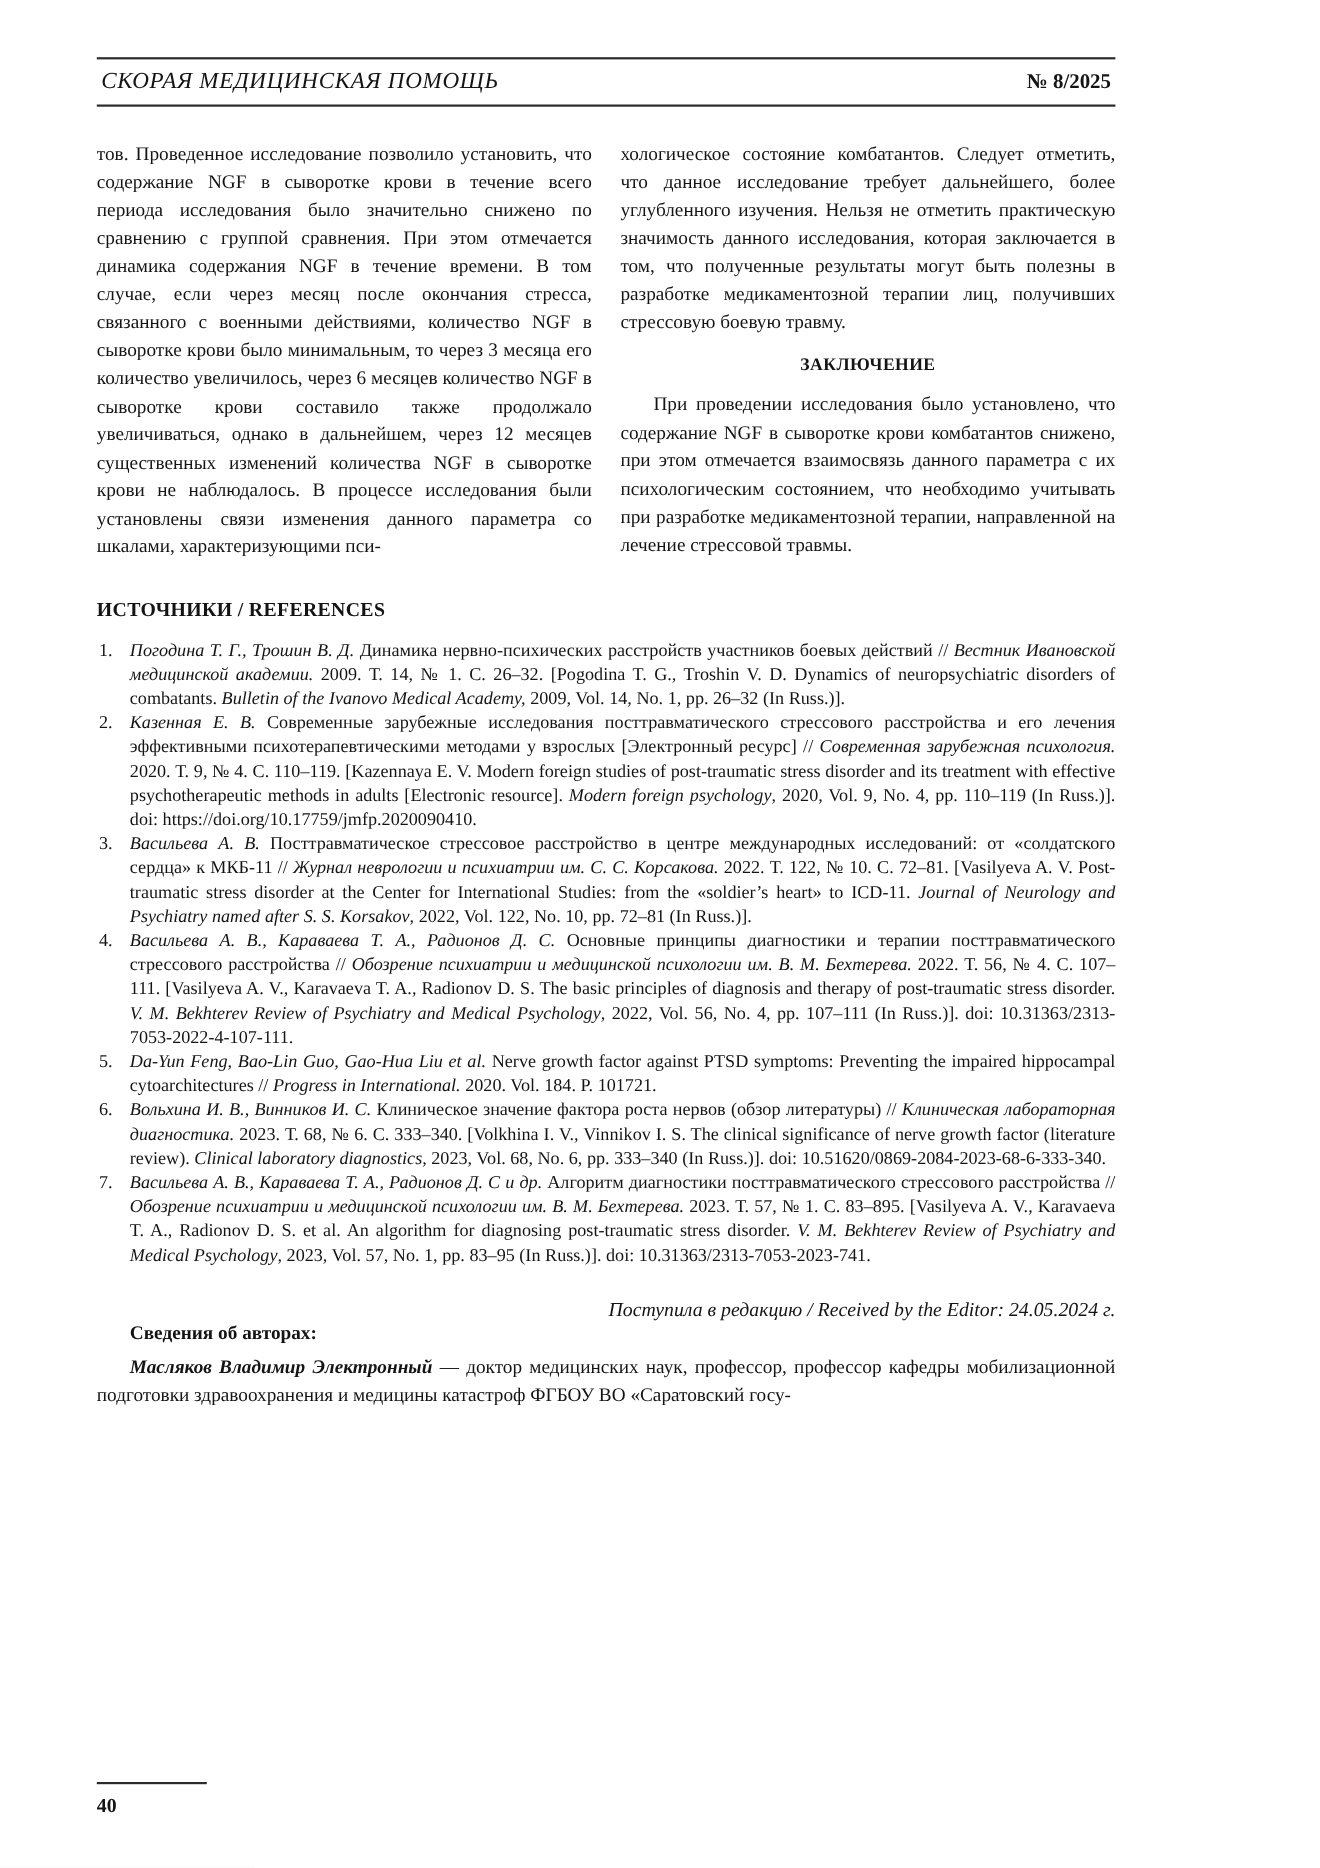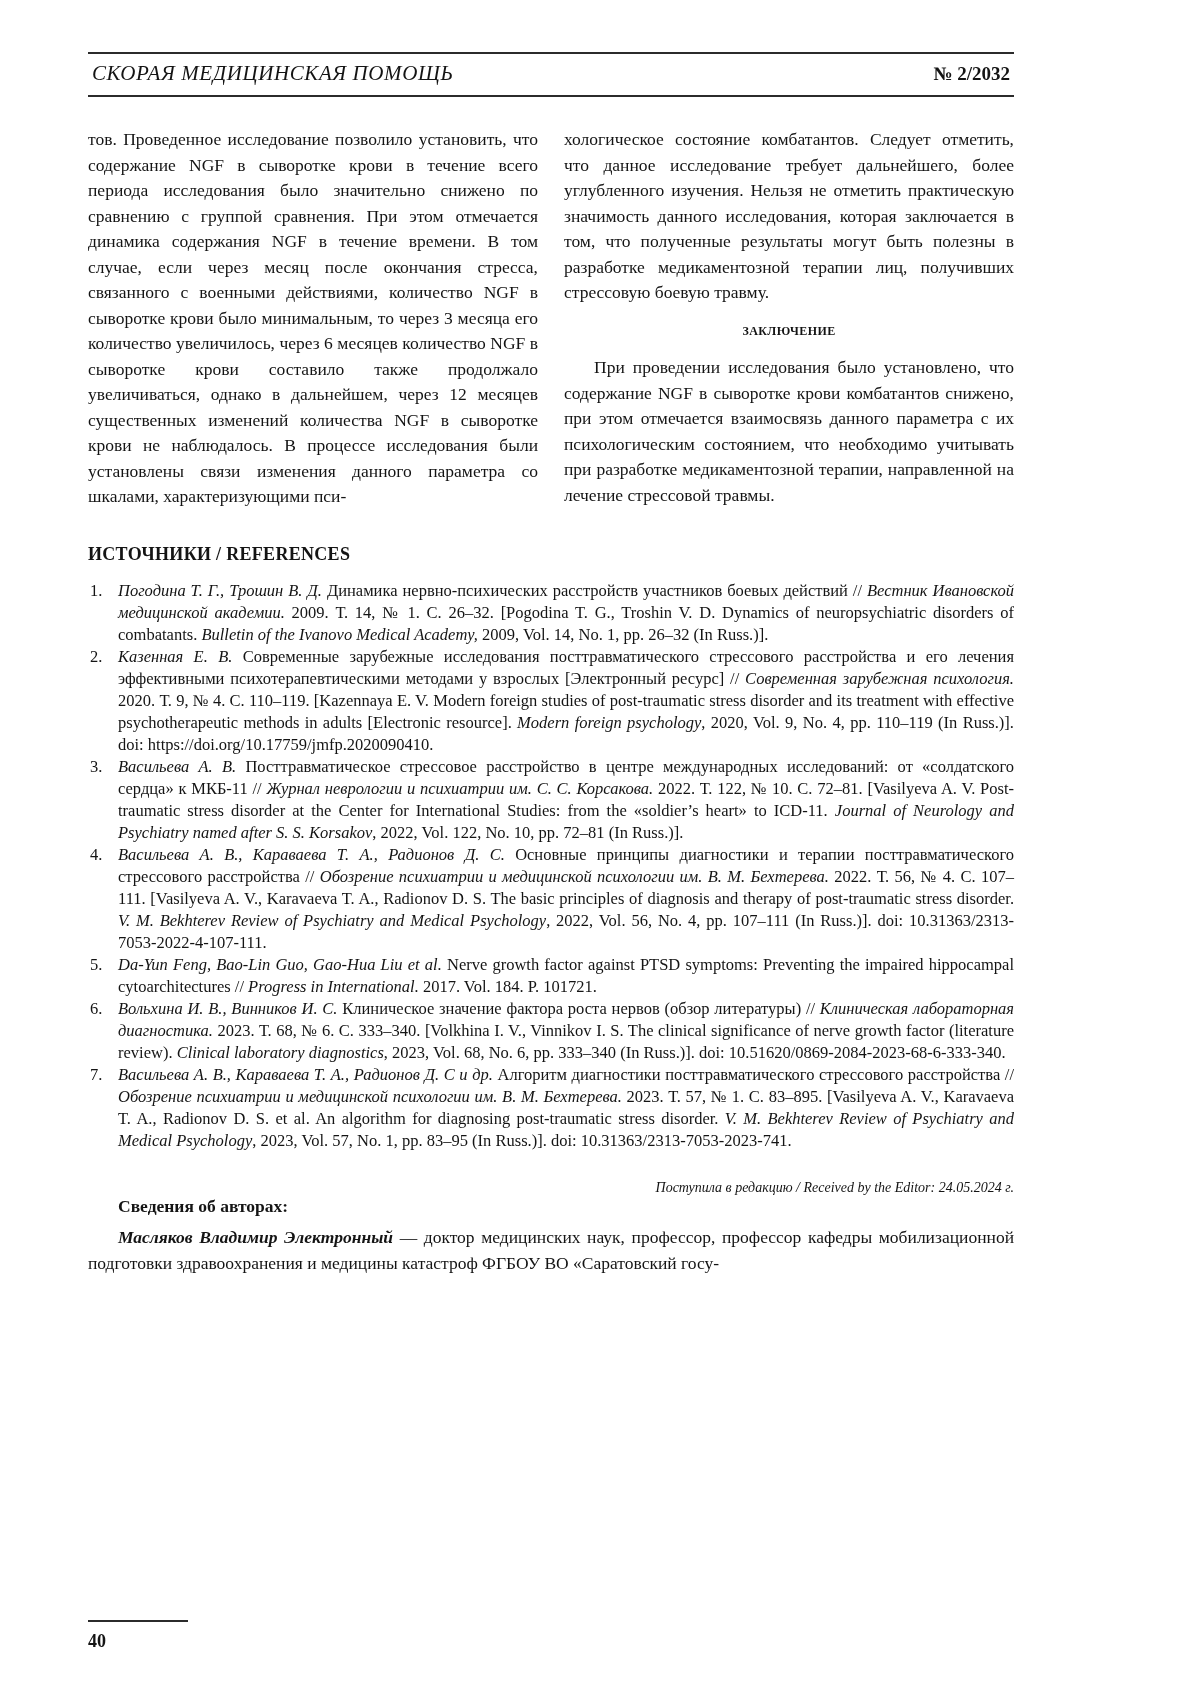--- a/index.html
+++ b/index.html
@@ -25,73 +25,73 @@
     justify-content: space-between;
     align-items: baseline;
   }
   .journal-title { font-style: italic; font-size: 21px; letter-spacing: 0.6px; }
   .issue { font-weight: bold; font-size: 19px; }
   
   .columns { display: flex; gap: 26px; margin-top: 30px; }
   .col { flex: 1; font-size: 17.5px; line-height: 25.5px; text-align: justify; }
   .col p { margin: 0; }
   .conclusion-heading {
-    text-align: center; font-weight: bold; font-size: 12px;
+    text-align: center; font-weight: bold; font-size: 16px;
     margin: 13px 0 11px 0; letter-spacing: 0.4px;
   }
   .indent { text-indent: 30px; }
   
   .refs-heading {
     text-align: left; font-weight: bold; font-size: 18px;
     margin: 34px 0 15px 0; letter-spacing: 0.3px;
   }
   .refs { font-size: 16.5px; line-height: 22px; }
   .ref-item { position: relative; padding-left: 30px; text-align: justify; }
   .ref-num { position: absolute; left: 2px; }
   .it { font-style: italic; }
   
-  .received { text-align: right; font-style: italic; font-size: 14px; margin-top: 28px; }
+  .received { text-align: right; font-style: italic; font-size: 18px; margin-top: 28px; }
   
   .authors-heading { font-weight: bold; font-size: 17.5px; text-indent: 30px; }
   .authors-par { font-size: 17.5px; line-height: 26px; text-align: justify; text-indent: 30px; margin-top: 7px; }
   .author-name { font-weight: bold; font-style: italic; }
   
   .footer { margin-top: auto; padding-top: 20px; }
   .footer-rule { width: 100px; border-top: 2px solid #2b2b2b; margin-bottom: 9px; }
   .page-num { font-weight: bold; font-size: 18px; }
 </style>
 </head>
 <body>
 
 <div class="page">
 
   <div class="header">
     <span class="journal-title">СКОРАЯ МЕДИЦИНСКАЯ ПОМОЩЬ</span>
-    <span class="issue">№ 2/2032</span>
+    <span class="issue">№ 8/2025</span>
   </div>
 
   <div class="columns">
     <div class="col">
       <p>тов. Проведенное исследование позволило установить, что содержание NGF в сыворотке крови в течение всего периода исследования было значительно снижено по сравнению с группой сравнения. При этом отмечается динамика содержания NGF в течение времени. В том случае, если через месяц после окончания стресса, связанного с военными действиями, количество NGF в сыворотке крови было минимальным, то через 3 месяца его количество увеличилось, через 6 месяцев количество NGF в сыворотке крови составило также продолжало увеличиваться, однако в дальнейшем, через 12 месяцев существенных изменений количества NGF в сыворотке крови не наблюдалось. В процессе исследования были установлены связи изменения данного параметра со шкалами, характеризующими пси-</p>
     </div>
     <div class="col">
       <p>хологическое состояние комбатантов. Следует отметить, что данное исследование требует дальнейшего, более углубленного изучения. Нельзя не отметить практическую значимость данного исследования, которая заключается в том, что полученные результаты могут быть полезны в разработке медикаментозной терапии лиц, получивших стрессовую боевую травму.</p>
       <div class="conclusion-heading">ЗАКЛЮЧЕНИЕ</div>
       <p class="indent">При проведении исследования было установлено, что содержание NGF в сыворотке крови комбатантов снижено, при этом отмечается взаимосвязь данного параметра с их психологическим состоянием, что необходимо учитывать при разработке медикаментозной терапии, направленной на лечение стрессовой травмы.</p>
     </div>
   </div>
 
   <div class="refs-heading">ИСТОЧНИКИ / REFERENCES</div>
 
   <div class="refs">
       <div class="ref-item"><span class="ref-num">1.</span><span><span class="it">Погодина Т. Г., Трошин В. Д.</span><span> Динамика нервно-психических расстройств участников боевых действий // </span><span class="it">Вестник Ивановской медицинской академии.</span><span> 2009. Т. 14, № 1. С. 26–32. [Pogodina T. G., Troshin V. D. Dynamics of neuropsychiatric disorders of combatants. </span><span class="it">Bulletin of the Ivanovo Medical Academy,</span><span> 2009, Vol. 14, No. 1, pp. 26–32 (In Russ.)].</span></span></div>
       <div class="ref-item"><span class="ref-num">2.</span><span><span class="it">Казенная Е. В.</span><span> Современные зарубежные исследования посттравматического стрессового расстройства и его лечения эффективными психотерапевтическими методами у взрослых [Электронный ресурс] // </span><span class="it">Современная зарубежная психология.</span><span> 2020. Т. 9, № 4. С. 110–119. [Kazennaya E. V. Modern foreign studies of post-traumatic stress disorder and its treatment with effective psychotherapeutic methods in adults [Electronic resource]. </span><span class="it">Modern foreign psychology</span><span>, 2020, Vol. 9, No. 4, pp. 110–119 (In Russ.)]. doi: https://doi.org/10.17759/jmfp.2020090410.</span></span></div>
       <div class="ref-item"><span class="ref-num">3.</span><span><span class="it">Васильева А. В.</span><span> Посттравматическое стрессовое расстройство в центре международных исследований: от «солдатского сердца» к МКБ-11 // </span><span class="it">Журнал неврологии и психиатрии им. С. С. Корсакова.</span><span> 2022. Т. 122, № 10. С. 72–81. [Vasilyeva A. V. Post-traumatic stress disorder at the Center for International Studies: from the «soldier’s heart» to ICD-11. </span><span class="it">Journal of Neurology and Psychiatry named after S. S. Korsakov</span><span>, 2022, Vol. 122, No. 10, pp. 72–81 (In Russ.)].</span></span></div>
       <div class="ref-item"><span class="ref-num">4.</span><span><span class="it">Васильева А. В., Караваева Т. А., Радионов Д. С.</span><span> Основные принципы диагностики и терапии посттравматического стрессового расстройства // </span><span class="it">Обозрение психиатрии и медицинской психологии им. В. М. Бехтерева.</span><span> 2022. Т. 56, № 4. С. 107–111. [Vasilyeva A. V., Karavaeva T. A., Radionov D. S. The basic principles of diagnosis and therapy of post-traumatic stress disorder. </span><span class="it">V. M. Bekhterev Review of Psychiatry and Medical Psychology</span><span>, 2022, Vol. 56, No. 4, pp. 107–111 (In Russ.)]. doi: 10.31363/2313-7053-2022-4-107-111.</span></span></div>
-      <div class="ref-item"><span class="ref-num">5.</span><span><span class="it">Da-Yun Feng, Bao-Lin Guo, Gao-Hua Liu et al.</span><span> Nerve growth factor against PTSD symptoms: Preventing the impaired hippocampal cytoarchitectures // </span><span class="it">Progress in International.</span><span> 2017. Vol. 184. P. 101721.</span></span></div>
+      <div class="ref-item"><span class="ref-num">5.</span><span><span class="it">Da-Yun Feng, Bao-Lin Guo, Gao-Hua Liu et al.</span><span> Nerve growth factor against PTSD symptoms: Preventing the impaired hippocampal cytoarchitectures // </span><span class="it">Progress in International.</span><span> 2020. Vol. 184. P. 101721.</span></span></div>
       <div class="ref-item"><span class="ref-num">6.</span><span><span class="it">Вольхина И. В., Винников И. С.</span><span> Клиническое значение фактора роста нервов (обзор литературы) // </span><span class="it">Клиническая лабораторная диагностика.</span><span> 2023. Т. 68, № 6. С. 333–340. [Volkhina I. V., Vinnikov I. S. The clinical significance of nerve growth factor (literature review). </span><span class="it">Clinical laboratory diagnostics</span><span>, 2023, Vol. 68, No. 6, pp. 333–340 (In Russ.)]. doi: 10.51620/0869-2084-2023-68-6-333-340.</span></span></div>
       <div class="ref-item"><span class="ref-num">7.</span><span><span class="it">Васильева А. В., Караваева Т. А., Радионов Д. С и др.</span><span> Алгоритм диагностики посттравматического стрессового расстройства // </span><span class="it">Обозрение психиатрии и медицинской психологии им. В. М. Бехтерева.</span><span> 2023. Т. 57, № 1. С. 83–895. [Vasilyeva A. V., Karavaeva T. A., Radionov D. S. et al. An algorithm for diagnosing post-traumatic stress disorder. </span><span class="it">V. M. Bekhterev Review of Psychiatry and Medical Psychology</span><span>, 2023, Vol. 57, No. 1, pp. 83–95 (In Russ.)]. doi: 10.31363/2313-7053-2023-741.</span></span></div>
     </div>
 
   <div class="received">Поступила в редакцию / Received by the Editor: 24.05.2024 г.</div>
 
   <div class="authors-heading">Сведения об авторах:</div>
   <p class="authors-par"><span class="author-name">Масляков Владимир Электронный</span><span> — доктор медицинских наук, профессор, профессор кафедры мобилизационной подготовки здравоохранения и медицины катастроф ФГБОУ ВО «Саратовский госу-</span></p>
 
   <div class="footer">

